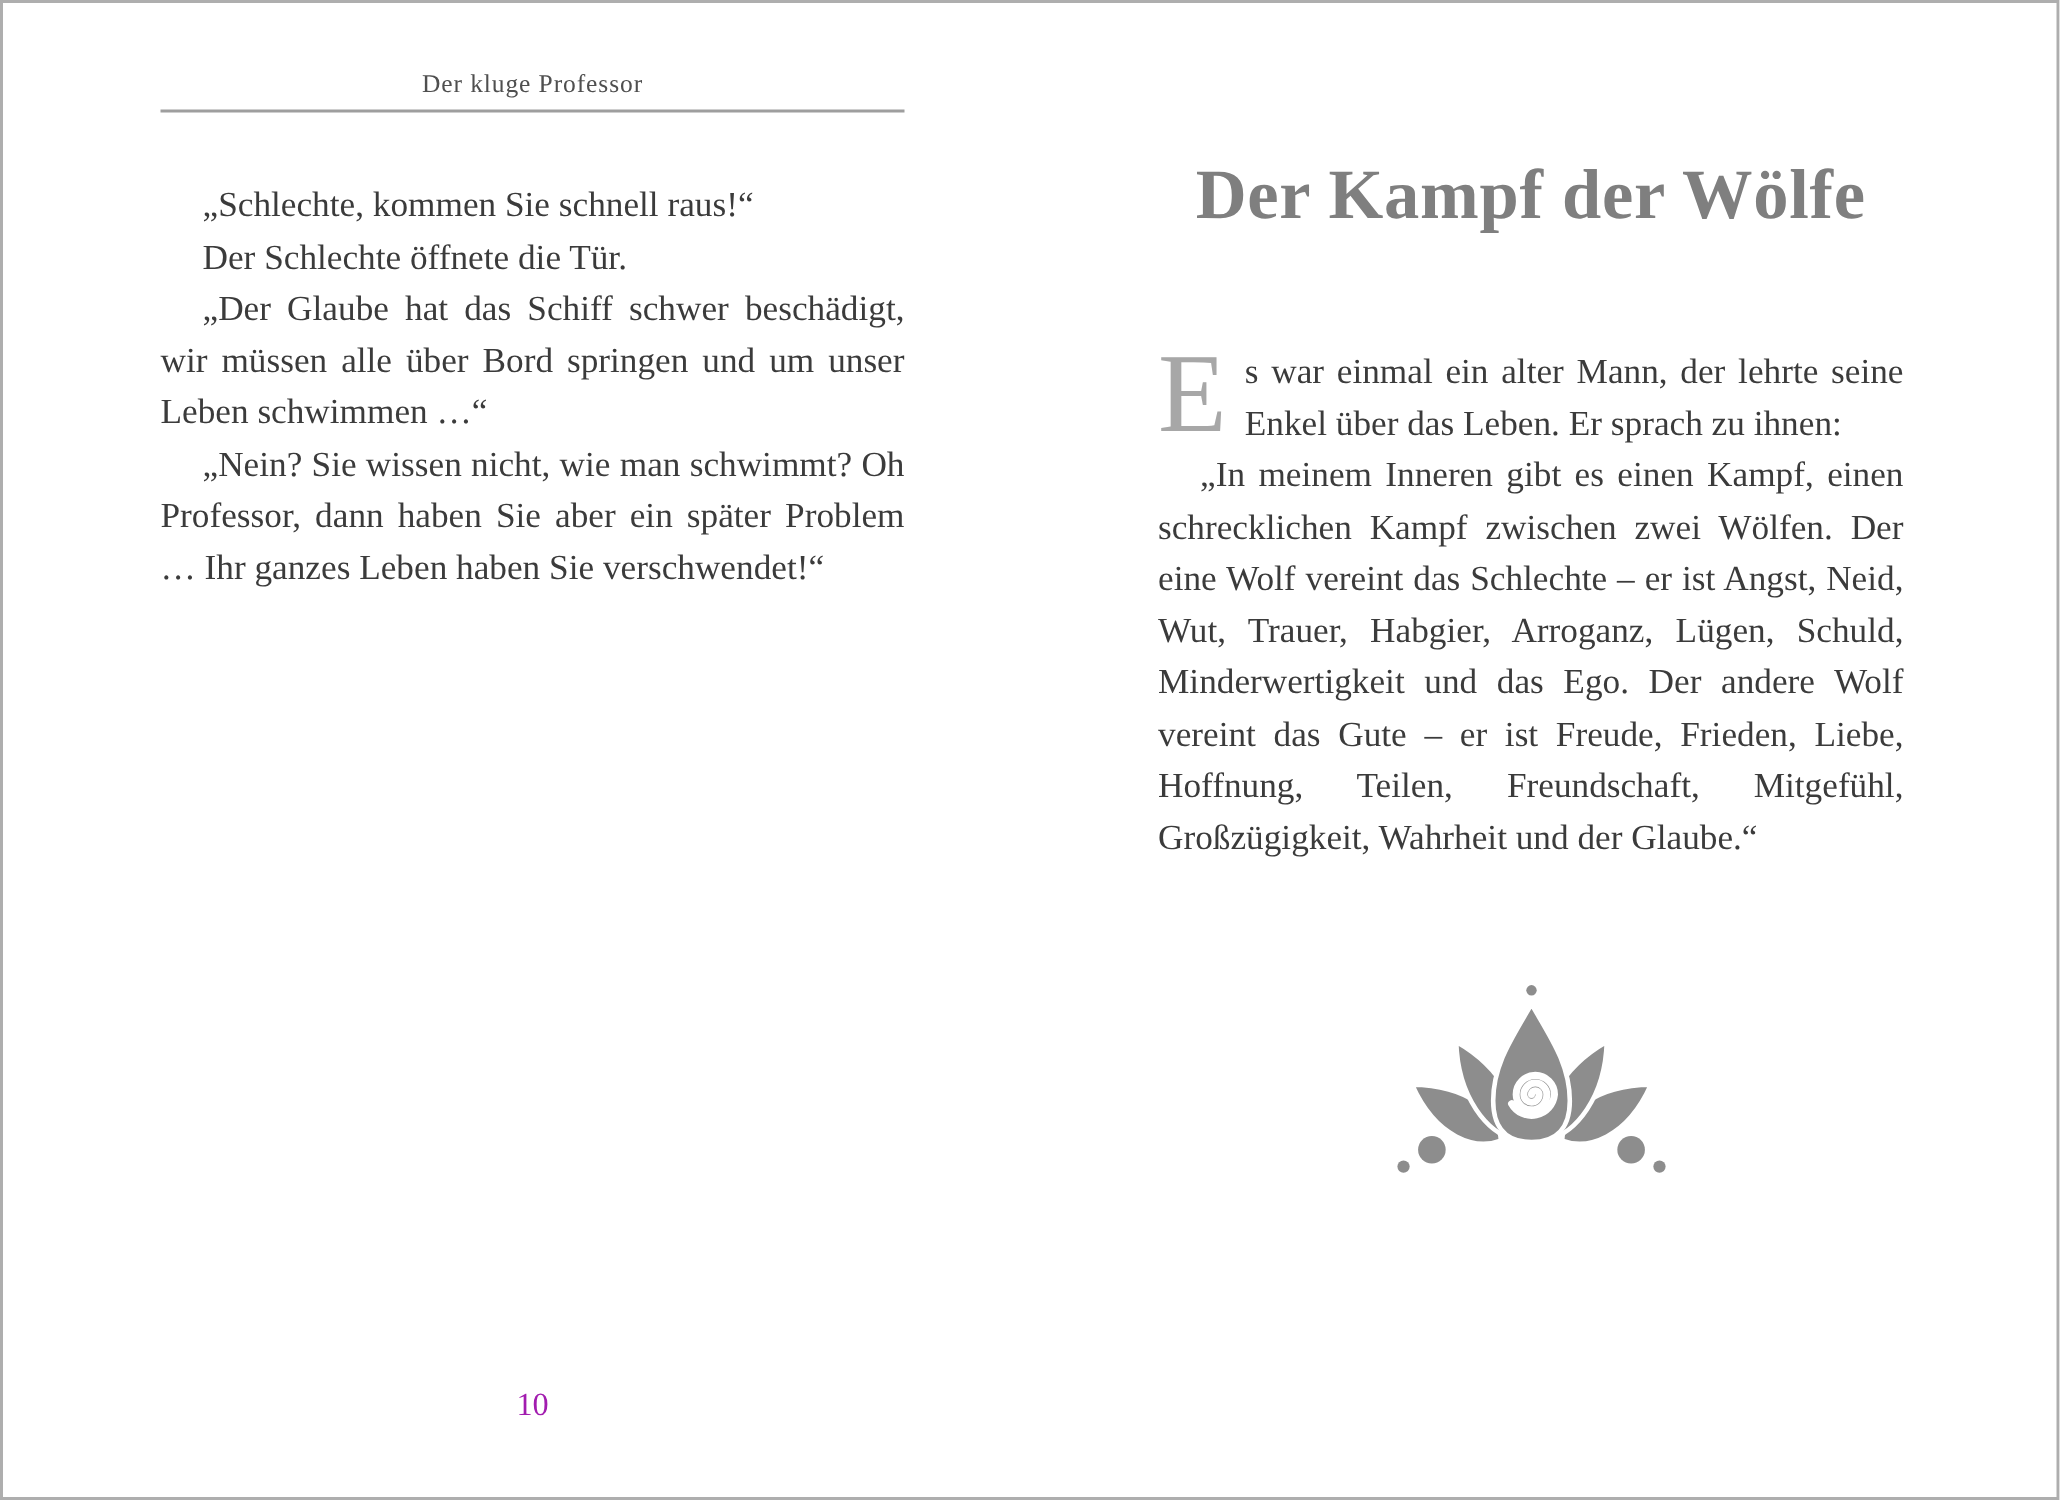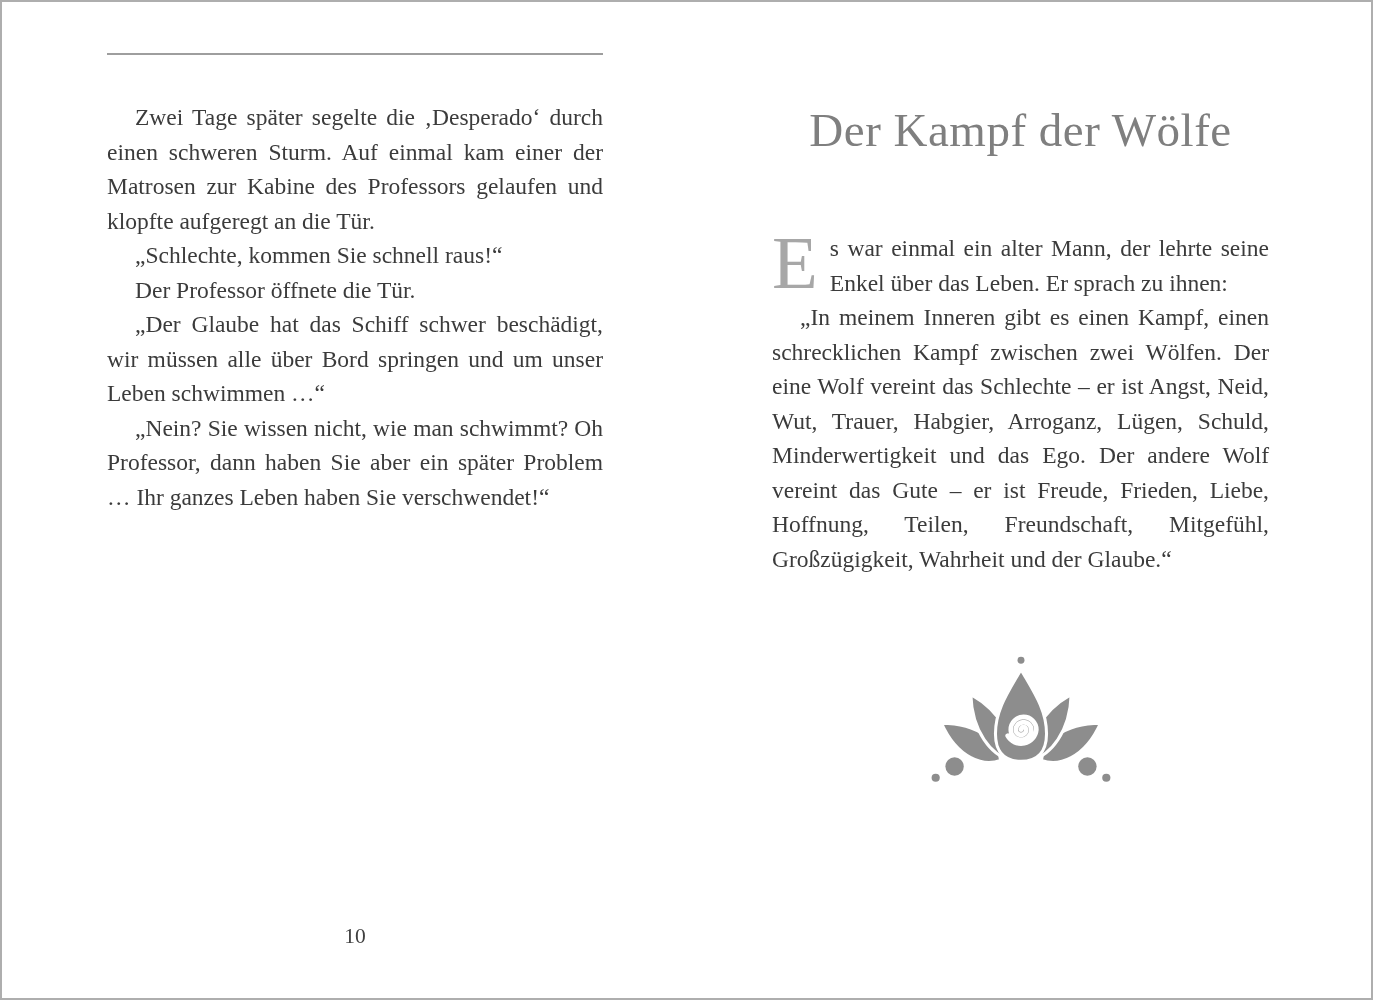--- a/index.html
+++ b/index.html
@@ -33,31 +33,31 @@
     line-height:34.5px;
     text-align:justify;
     hyphens:auto;
     -webkit-hyphens:auto;
   }
   .body-text p { text-indent:28px; }
   .page-number {
     position:absolute; left:105px; top:922px; width:496px;
     text-align:center;
     font-size:21.5px;
-    color:#404040;
+    color:#a21caf;
   }
   
   .page-right {
     position:absolute; left:770px; top:0; width:497px;
   }
   .chapter-title {
     margin-top:101px;
     text-align:center;
     font-size:47px;
-    font-weight:400;
+    font-weight:700;
     letter-spacing:0.5px;
     color:#7f7f7f;
   }
   .page-right .body-text { margin-top:74px; }
   .page-right .opening { text-indent:0; }
   .dropcap {
     float:left;
     font-size:75px;
     line-height:62px;
     height:64px;
@@ -70,25 +70,25 @@
     text-align:center;
   }
   .ornament svg { display:inline-block; }
 </style>
 </head>
 <body>
 
 <div class="spread">
 
   <section class="page-left">
+    <div class="running-header">Der kluge Professor</div>
     <div class="header-rule"></div>
     <div class="body-text">
-      <p>Zwei Tage später segelte die ‚Desperado‘ durch einen schweren Sturm. Auf einmal kam einer der Matrosen zur Kabine des Professors gelaufen und klopfte aufgeregt an die Tür.</p>
       <p>„Schlechte, kommen Sie schnell raus!“</p>
-      <p>Der Professor öffnete die Tür.</p>
+      <p>Der Schlechte öffnete die Tür.</p>
       <p>„Der Glaube hat das Schiff schwer beschädigt, wir müssen alle über Bord springen und um unser Leben schwimmen …“</p>
       <p>„Nein? Sie wissen nicht, wie man schwimmt? Oh Professor, dann haben Sie aber ein später Problem … Ihr ganzes Leben haben Sie verschwendet!“</p>
     </div>
   </section>
   <div class="page-number">10</div>
 
   <section class="page-right">
     <h1 class="chapter-title">Der Kampf der Wölfe</h1>
     <div class="body-text">
       <p class="opening"><span class="dropcap">E</span><span>s war einmal ein alter Mann, der lehrte seine Enkel über das Leben. Er sprach zu ihnen:</span></p>

